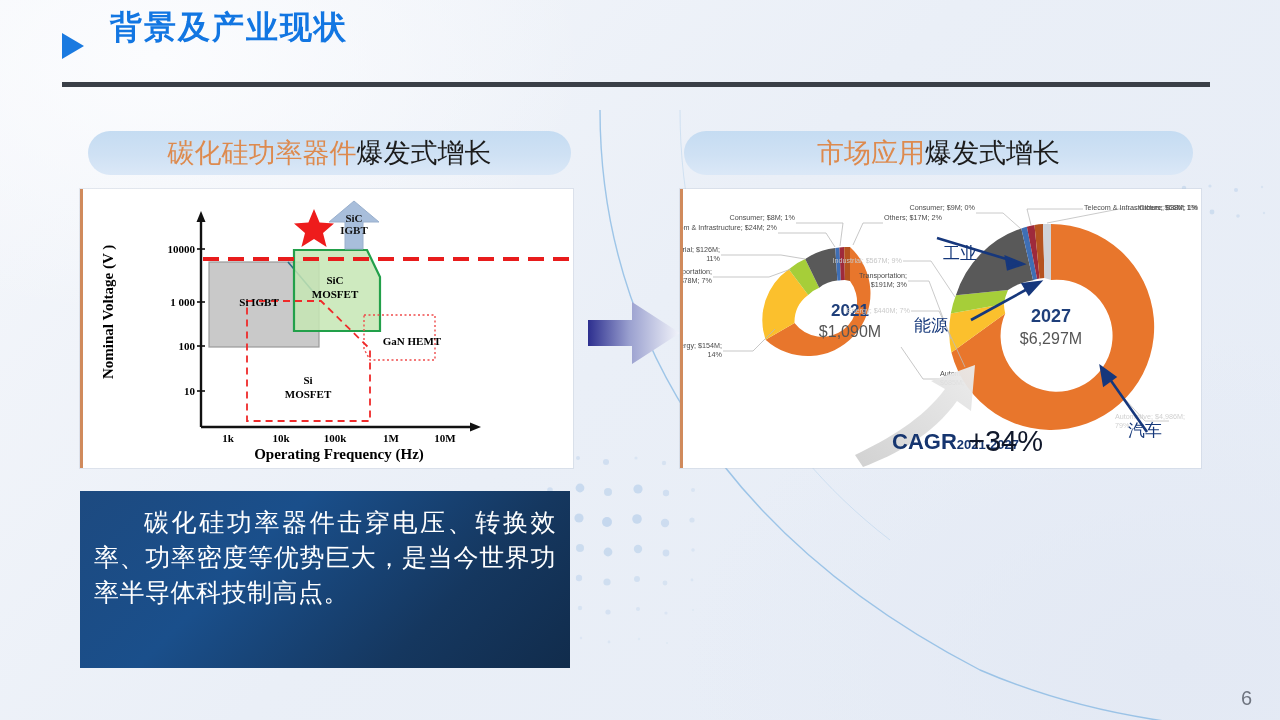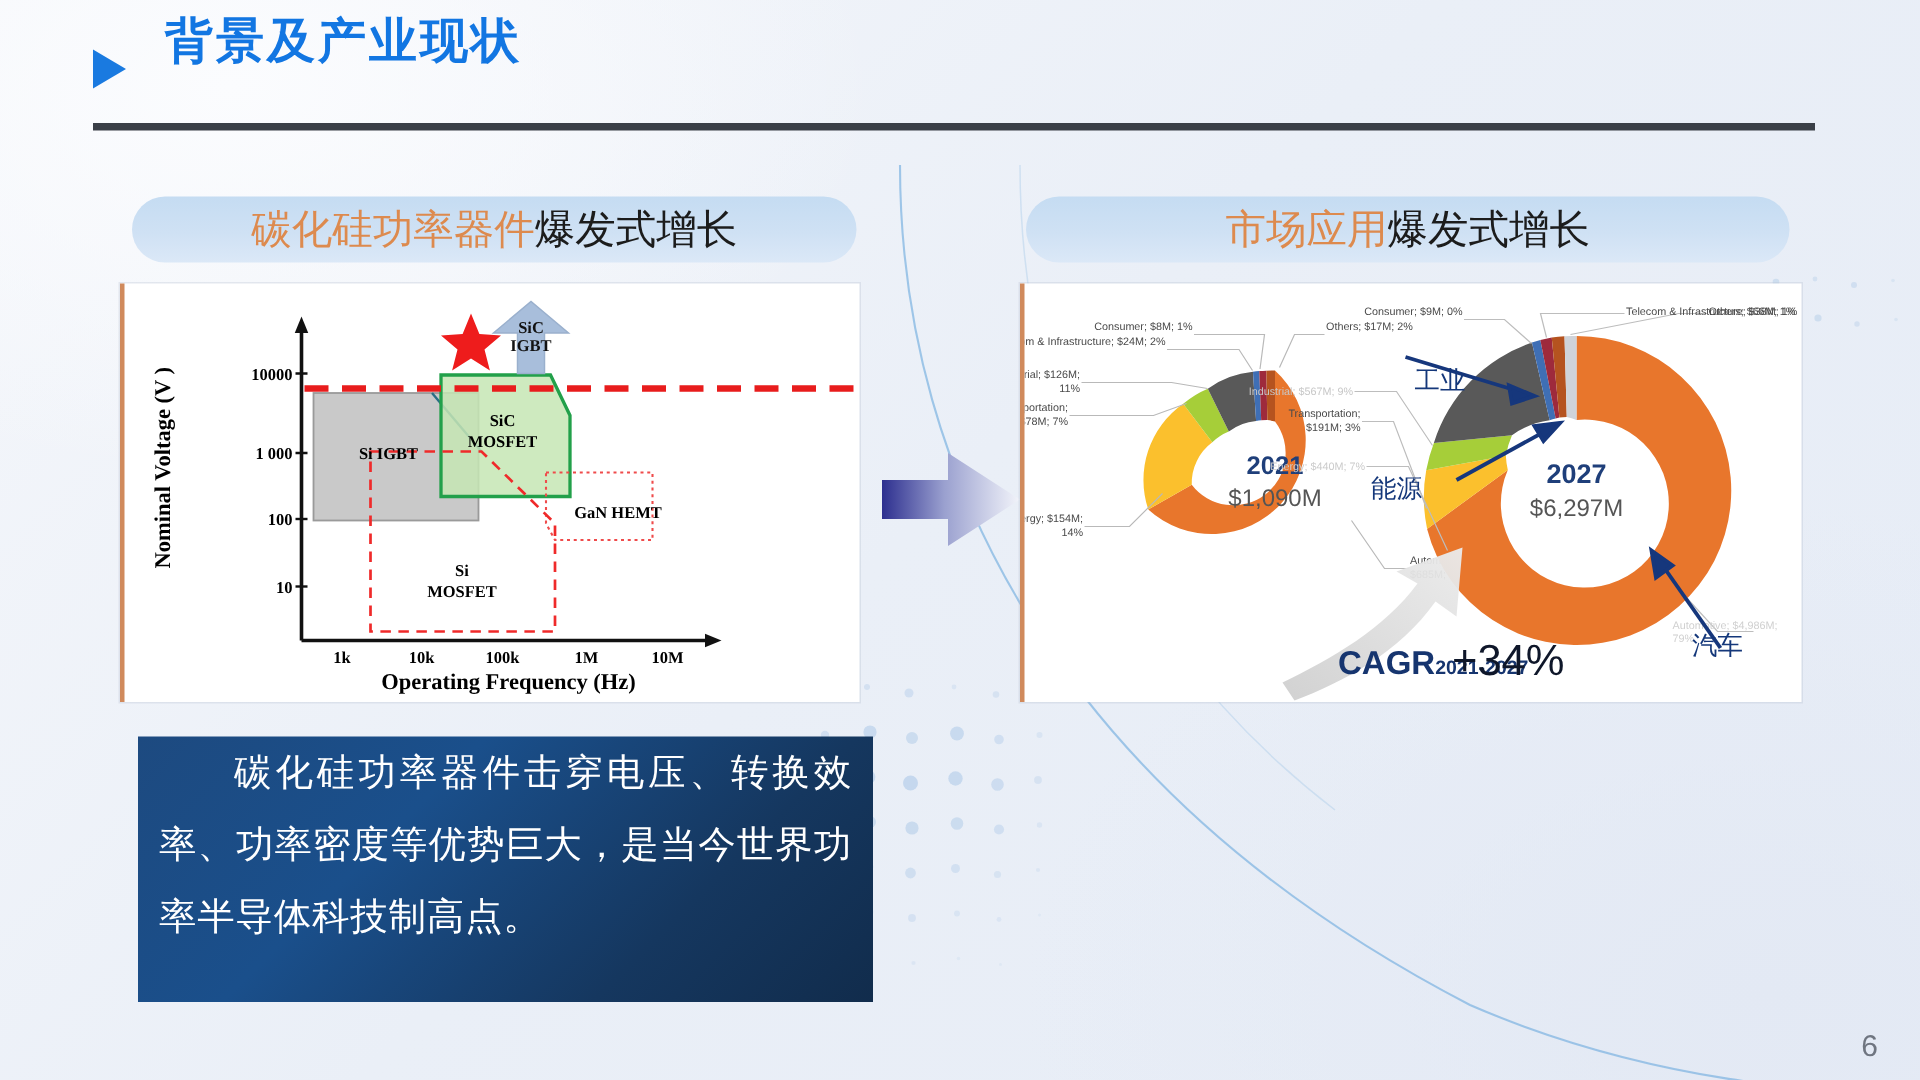--- a/index.html
+++ b/index.html
@@ -54,25 +54,24 @@
     position:absolute;background:#ffffff;border-left:3px solid #d08a5c;
     box-shadow:0 0 0 1px rgba(180,190,205,.30);overflow:hidden;
   }
   .panel.left{left:80px;top:189px;width:490px;height:279px;}
   .panel.right{left:680px;top:189px;width:518px;height:279px;}
 
   
   .tbox{
     position:absolute;color:#ffffff;
     background:linear-gradient(135deg,#1d4a80 0%,#1a4f8b 35%,#15375f 72%,#112c4c 100%);
-    font-size:25px;line-height:48px;letter-spacing:.5px;
-    padding:0 14px 8px 14px;box-sizing:border-box;
+    font-size:25px;line-height:35px;letter-spacing:.5px;
+    padding:14px 14px 8px 14px;box-sizing:border-box;
     font-family:"DejaVu Sans","Liberation Sans",sans-serif;
     text-align:justify;
-    margin-left:12px;
   }
   .tbox.left{left:80px;top:491px;width:490px;height:177px;}
   .tbox.right{left:680px;top:491px;width:518px;height:177px;}
   .tbox p{margin:0;text-indent:2em;}
 
   
   .mid-arrow{position:absolute;left:586px;top:296px;width:96px;height:74px;}
 
   .pagenum{
     position:absolute;right:28px;bottom:10px;

